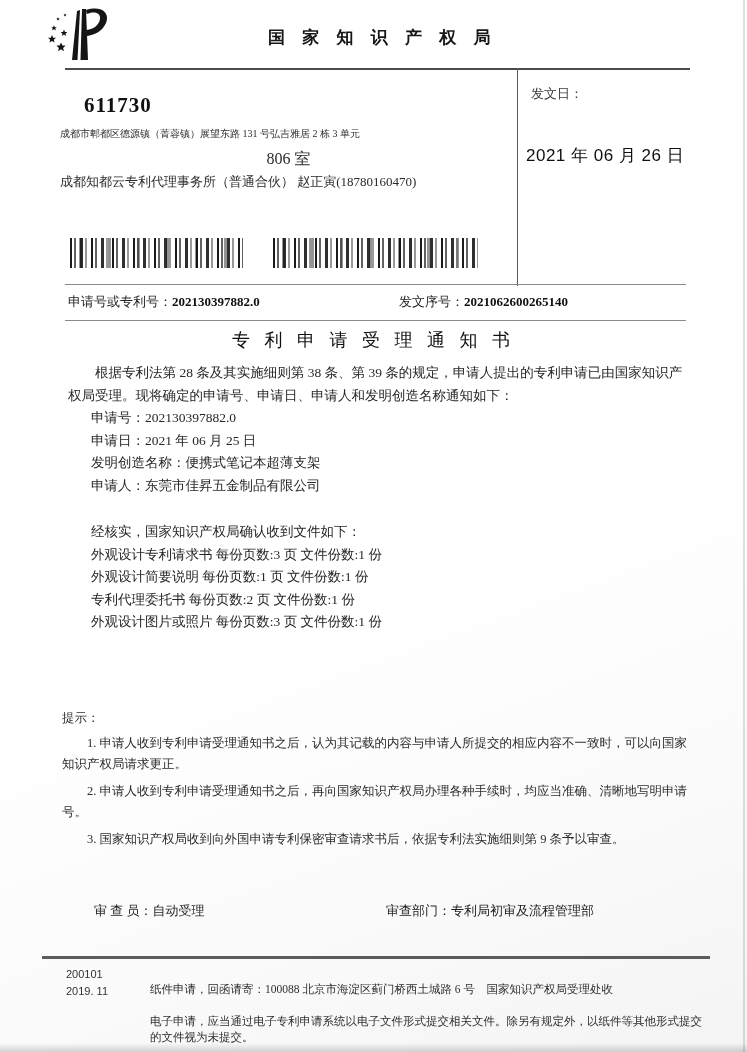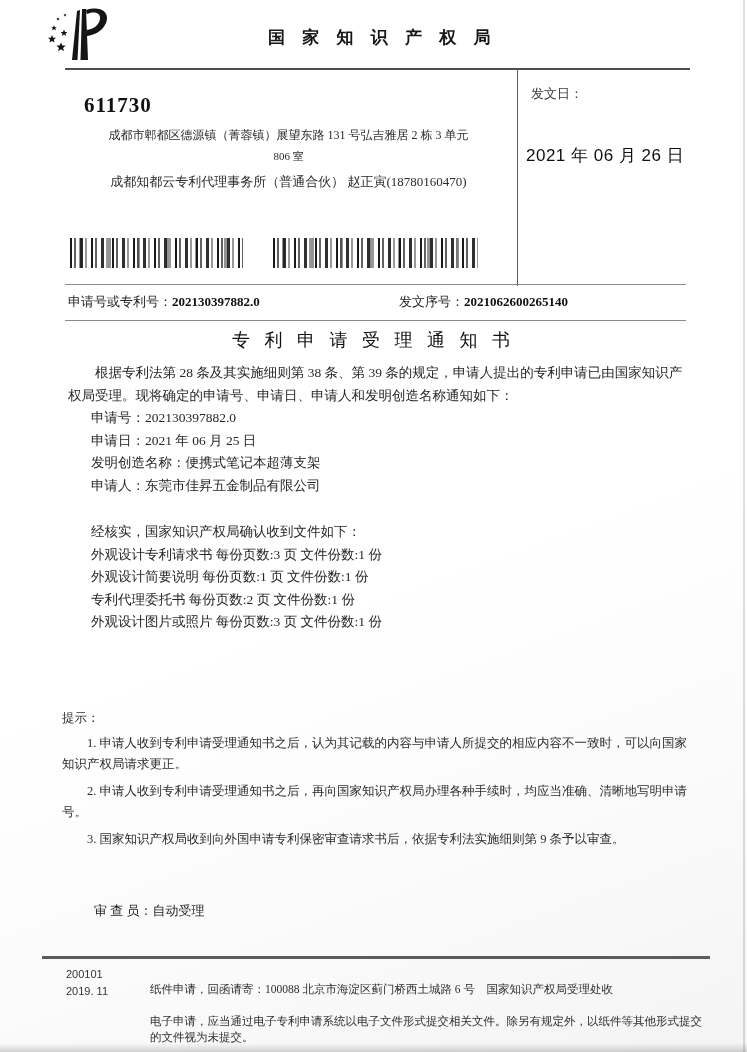--- a/index.html
+++ b/index.html
@@ -14,23 +14,23 @@
     background:linear-gradient(180deg,rgba(0,0,0,0) 0%,rgba(0,0,0,0.16) 100%);}
 
   
   .logo{position:absolute;left:44px;top:6px;}
   .office-name{position:absolute;left:268px;top:26px;font-size:17px;font-weight:bold;
     letter-spacing:3px;word-spacing:7px;color:#161616;}
   .header-rule{position:absolute;left:65px;top:68px;width:625px;height:2px;background:#4c4c4c;}
 
   
   .postal{position:absolute;left:84px;top:93px;font-size:21px;font-weight:bold;letter-spacing:1px;color:#111;}
-  .addr1{position:absolute;left:60px;top:127px;width:457px;text-align:center;font-size:12px;color:#2b2b2b;}
-  .addr2{position:absolute;left:60px;top:149px;width:457px;text-align:center;font-size:11px;color:#2b2b2b;}
-  .agency{position:absolute;left:60px;top:173px;width:457px;text-align:center;font-size:13px;color:#2b2b2b;}
+  .addr1{position:absolute;left:60px;top:127px;width:457px;text-align:left;font-size:10px;color:#2b2b2b;}
+  .addr2{position:absolute;left:60px;top:149px;width:457px;text-align:center;font-size:16px;color:#2b2b2b;}
+  .agency{position:absolute;left:60px;top:173px;width:457px;text-align:left;font-size:13px;color:#2b2b2b;}
 
   
   .vline{position:absolute;left:517px;top:68px;width:1px;height:218px;background:#5a5a5a;}
   .dispatch-label{position:absolute;left:531px;top:85px;font-size:13px;color:#3a3a3a;}
   .dispatch-date{position:absolute;left:526px;top:144px;font-size:17px;letter-spacing:.5px;
     font-family:"Liberation Sans","DejaVu Sans",sans-serif;color:#101010;}
 
   
   .barcode{position:absolute;top:238px;height:30px;
     background-image:
@@ -147,20 +147,23 @@
   <div class="tips">
     <p class="tips-heading">提示：</p>
     <p class="tip">1. 申请人收到专利申请受理通知书之后，认为其记载的内容与申请人所提交的相应内容不一致时，可以向国家知识产权局请求更正。</p>
     <p class="tip">2. 申请人收到专利申请受理通知书之后，再向国家知识产权局办理各种手续时，均应当准确、清晰地写明申请号。</p>
     <p class="tip">3. 国家知识产权局收到向外国申请专利保密审查请求书后，依据专利法实施细则第 9 条予以审查。</p>
   </div>
 
   <div class="examiner">
     <span>审 查 员：</span><span>自动受理</span>
   </div>
+  <div class="department">
+    <span>审查部门：</span><span>专利局初审及流程管理部</span>
+  </div>
 
   <div class="footer-rule"></div>
   <div class="footer-codes">
     <div>200101</div>
     <div>2019. 11</div>
   </div>
   <div class="footer-text">
     <p>纸件申请，回函请寄：100088  北京市海淀区蓟门桥西土城路 6 号　国家知识产权局受理处收</p>
     <p>电子申请，应当通过电子专利申请系统以电子文件形式提交相关文件。除另有规定外，以纸件等其他形式提交的文件视为未提交。</p>
   </div>

